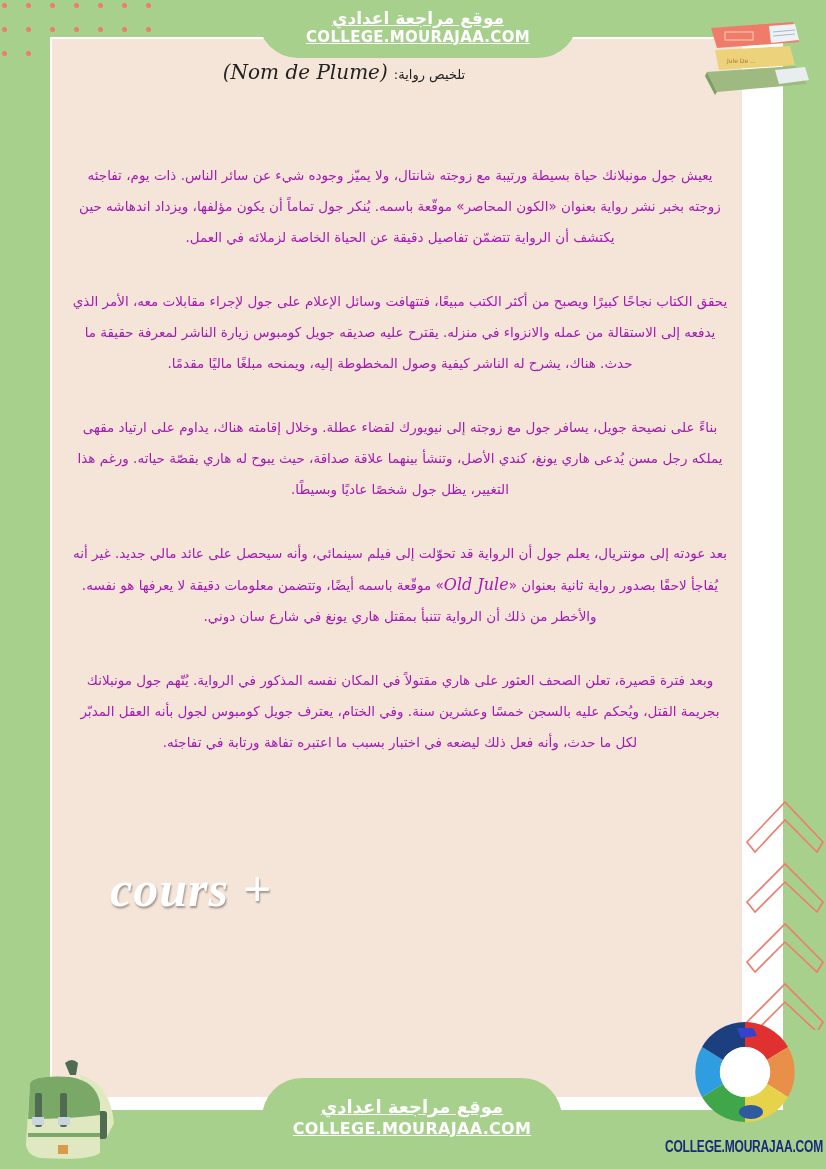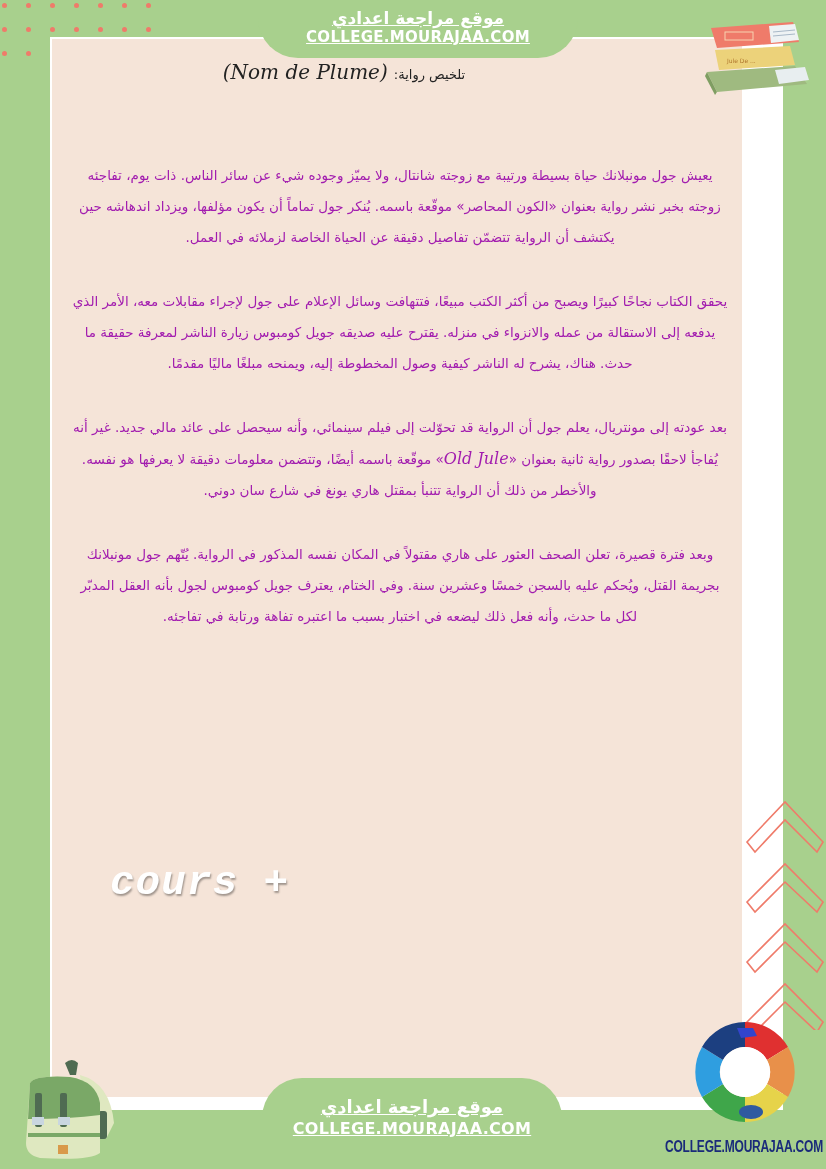--- a/index.html
+++ b/index.html
@@ -35,22 +35,22 @@
   .doc-title .ar { font-size:13px; }
   .content {
     position:absolute; left:70px; top:118px; width:660px;
     direction:rtl; text-align:center; color:#a21caf;
     font-size:13.5px; line-height:31px;margin-top:42px;
   }
   .content p { margin:0 0 33px 0; }
   .content .latin-inline { font-family:"DejaVu Serif", serif; font-style:italic; font-size:16px; }
   .cours {
     position:absolute; left:110px; top:860px; color:#ffffff;
-    font-family:Liberation Mono, monospace; font-weight:bold; font-style:italic;
-    font-size:41px; text-shadow:1px 2px 2px rgba(0,0,0,0.35); letter-spacing:1px;text-align:right;
+    font-family:Liberation Serif, serif; font-weight:bold; font-style:italic;
+    font-size:50px; text-shadow:1px 2px 2px rgba(0,0,0,0.35); letter-spacing:1px;text-align:right;
   }
   .chevrons { position:absolute; left:733px; top:790px; width:95px; height:240px; }
   .footer-green {
     position:absolute; left:0; top:1110px; width:826px; height:59px; background:#a8d08d;
   }
   .footer-tab {
     position:absolute; left:262px; top:1078px; width:300px; height:91px;
     background:#a8d08d; border-radius:40px 40px 0 0; text-align:center; color:#fff;
   }
   .footer-tab .ar { font-size:18px; font-weight:bold; text-decoration:underline; margin-top:18px; line-height:22px; direction:rtl; }
@@ -113,20 +113,21 @@
 </svg>
 
 <div class="doc-title">
   <span class="ar">تلخيص رواية:</span>
   <span class="latin">(Nom de Plume)</span>
 </div>
 
 <div class="content">
   <p>يعيش جول مونبلانك حياة بسيطة ورتيبة مع زوجته شانتال، ولا يميّز وجوده شيء عن سائر الناس. ذات يوم، تفاجئه زوجته بخبر نشر رواية بعنوان «الكون المحاصر» موقّعة باسمه. يُنكر جول تماماً أن يكون مؤلفها، ويزداد اندهاشه حين يكتشف أن الرواية تتضمّن تفاصيل دقيقة عن الحياة الخاصة لزملائه في العمل.</p>
   <p>يحقق الكتاب نجاحًا كبيرًا ويصبح من أكثر الكتب مبيعًا، فتتهافت وسائل الإعلام على جول لإجراء مقابلات معه، الأمر الذي يدفعه إلى الاستقالة من عمله والانزواء في منزله. يقترح عليه صديقه جويل كومبوس زيارة الناشر لمعرفة حقيقة ما حدث. هناك، يشرح له الناشر كيفية وصول المخطوطة إليه، ويمنحه مبلغًا ماليًا مقدمًا.</p>
+  <p>بناءً على نصيحة جويل، يسافر جول مع زوجته إلى نيويورك لقضاء عطلة. وخلال إقامته هناك، يداوم على ارتياد مقهى يملكه رجل مسن يُدعى هاري يونغ، كندي الأصل، وتنشأ بينهما علاقة صداقة، حيث يبوح له هاري بقصّة حياته. ورغم هذا التغيير، يظل جول شخصًا عاديًا وبسيطًا.</p>
   <p>
     <span>بعد عودته إلى مونتريال، يعلم جول أن الرواية قد تحوّلت إلى فيلم سينمائي، وأنه سيحصل على عائد مالي جديد. غير أنه يُفاجأ لاحقًا بصدور رواية ثانية بعنوان «</span><span class="latin-inline">Old Jule</span><span>» موقّعة باسمه أيضًا، وتتضمن معلومات دقيقة لا يعرفها هو نفسه. والأخطر من ذلك أن الرواية تتنبأ بمقتل هاري يونغ في شارع سان دوني.</span>
   </p>
   <p>وبعد فترة قصيرة، تعلن الصحف العثور على هاري مقتولاً في المكان نفسه المذكور في الرواية. يُتّهم جول مونبلانك بجريمة القتل، ويُحكم عليه بالسجن خمسًا وعشرين سنة. وفي الختام، يعترف جويل كومبوس لجول بأنه العقل المدبّر لكل ما حدث، وأنه فعل ذلك ليضعه في اختبار بسبب ما اعتبره تفاهة ورتابة في تفاجئه.</p>
 </div>
 
 <div class="cours">cours +</div>
 
 <svg class="chevrons" viewBox="0 0 95 240">
   <g fill="none" stroke="#ef7b6a" stroke-width="1.6">

